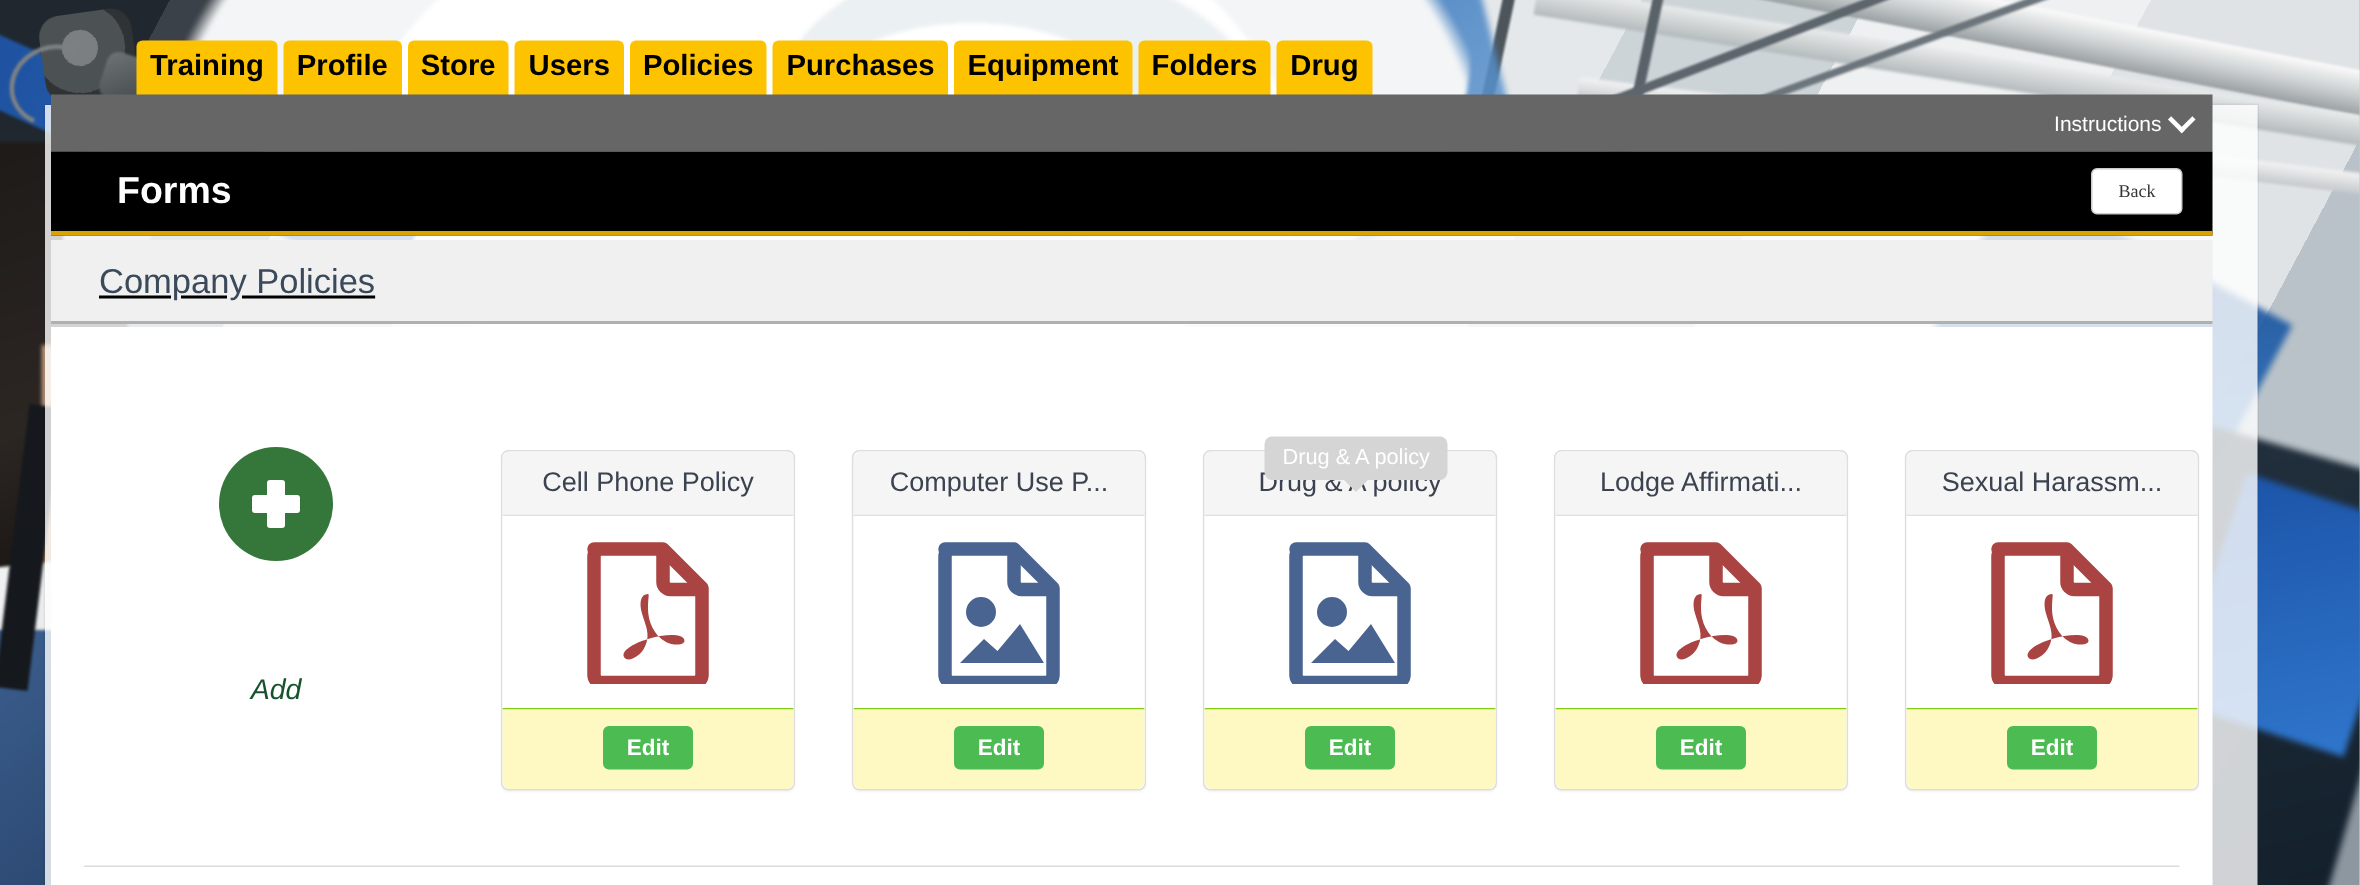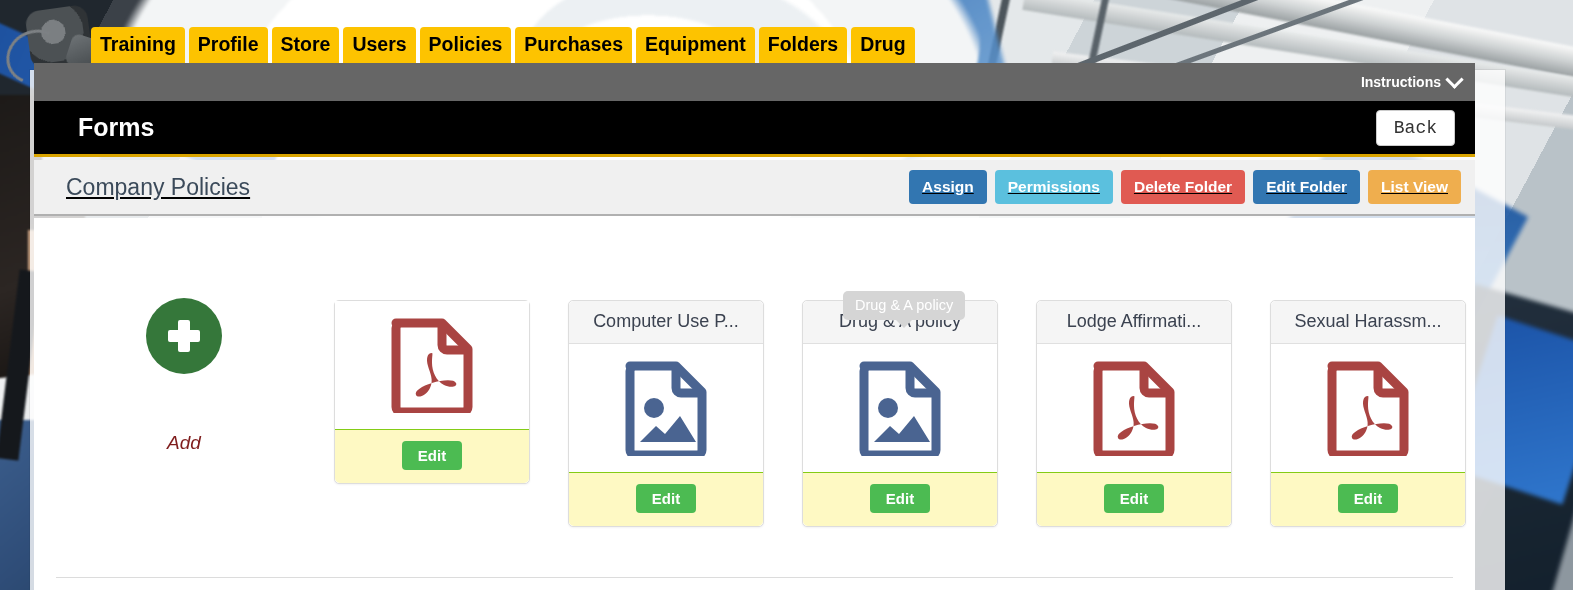--- a/index.html
+++ b/index.html
@@ -184,21 +184,21 @@
 
   
   #instructions-bar {
     position: absolute; left: 34px; top: 63px;
     width: 1441px; height: 38px;
     background: #666666;
     display: flex; align-items: center; justify-content: flex-end;
     padding-right: 14px;
   }
   #instructions-link {
-    color: #fff; font-weight: 700; font-size: 14px;
+    color: #fff; font-weight: 400; font-size: 14px;
     display: flex; align-items: center; gap: 7px; cursor: pointer;
   }
   .chev {
     width: 13px; height: 13px;
     border-right: 3px solid #fff; border-bottom: 3px solid #fff;
     transform: rotate(45deg) translate(-2px,-2px);
   }
 
   
   #forms-header {
@@ -207,22 +207,22 @@
     background: #000;
     border-bottom: 3px solid #d9a400;
     display: flex; align-items: center;
     padding: 0 20px 0 44px;
   }
   #forms-title { color: #fff; font-size: 25px; font-weight: 700; }
   #back-button {
     margin-left: auto;
     background: #fff; color: #333;
     border: 1px solid #ccc; border-radius: 4px;
-    font-size: 18px; padding: 7px 17px; cursor: pointer;
-    font-family: Liberation Mono, monospace;
+    font-size: 12px; padding: 7px 17px; cursor: pointer;
+    font-family: Liberation Serif, serif;
   }
 
   
   #sub-header {
     position: absolute; left: 34px; top: 160px;
     width: 1441px; height: 56px;
     background: #f0f0f0;
     border-bottom: 2px solid #b0b0b0;
     display: flex; align-items: center;
     padding: 0 14px 0 32px;
@@ -265,21 +265,21 @@
     width: 76px; height: 76px; border-radius: 50%;
     background: #35773a;
     position: relative;
   }
   #add-circle::before, #add-circle::after {
     content: ""; position: absolute; background: #fff; border-radius: 2px;
   }
   #add-circle::before { left: 22px; top: 32px; width: 32px; height: 12px; }
   #add-circle::after  { left: 32px; top: 22px; width: 12px; height: 32px; }
   #add-label {
-    margin-top: 58px; font-style: italic; font-size: 19px; color: #7f1d1d;
+    margin-top: 76px; font-style: italic; font-size: 19px; color: #14532d;
   }
 
   
   .form-card {
     width: 196px; margin-right: 38px;
     margin-top: 82px;
     background: #fff;
     border: 1px solid #dddddd;
     border-radius: 5px;
     box-shadow: 0 1px 2px rgba(0,0,0,.05);
@@ -385,39 +385,33 @@
   </div>
 </div>
 
 <div id="forms-header">
   <span id="forms-title">Forms</span>
   <button id="back-button">Back</button>
 </div>
 
 <div id="sub-header">
   <span id="folder-name">Company Policies</span>
-  <div id="folder-actions">
-    <button class="action-btn" style="background:#3276b1">Assign</button>
-    <button class="action-btn" style="background:#5bc0de">Permissions</button>
-    <button class="action-btn" style="background:#e05a52">Delete Folder</button>
-    <button class="action-btn" style="background:#3276b1">Edit Folder</button>
-    <button class="action-btn" style="background:#efae4e">List View</button>
-  </div>
 </div>
 
 <div id="content">
 
   <div id="cards-row">
 
     <div id="add-tile">
       <div id="add-circle"></div>
       <div id="add-label">Add</div>
     </div>
 
     <div class="form-card">
+      <div class="card-header">Cell Phone Policy</div>
       <div class="card-body">
         <svg width="84" height="96" viewBox="0 0 84 96">
           <path d="M6 6 h46 l26 26 v58 a5 5 0 0 1 -5 5 H11 a5 5 0 0 1 -5 -5 V11 a5 5 0 0 1 5 -5 z" fill="none" stroke="#a94442" stroke-width="9" stroke-linejoin="round"></path>
           <path d="M52 6 v22 a5 5 0 0 0 5 5 h21" fill="none" stroke="#a94442" stroke-width="9" stroke-linejoin="round"></path>
           <path d="M42 36 c-5 0 -6 6 -4 13 c2 7 6 14 2 22 c-3 7 -12 11 -14 7 c-2 -4 6 -9 16 -12 c10 -3 22 -4 24 0 c2 4 -6 5 -12 2 c-8 -4 -12 -14 -12 -22 c0 -7 1 -10 0 -10 z" fill="#a94442"></path>
         </svg>
       </div>
       <div class="card-footer">
         <button class="edit-btn">Edit</button>
       </div>

